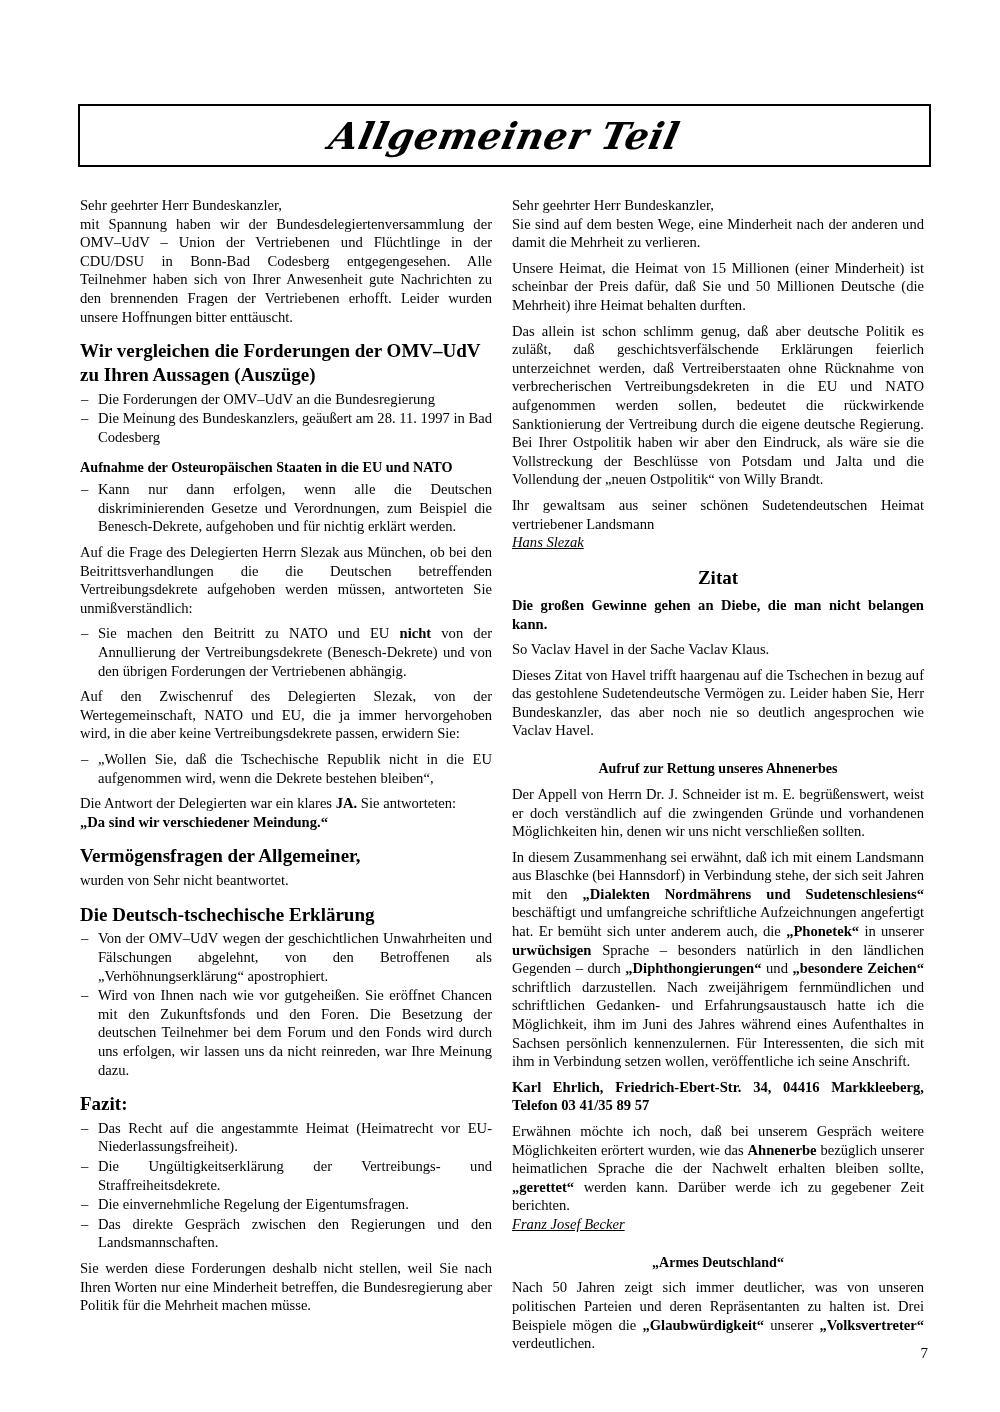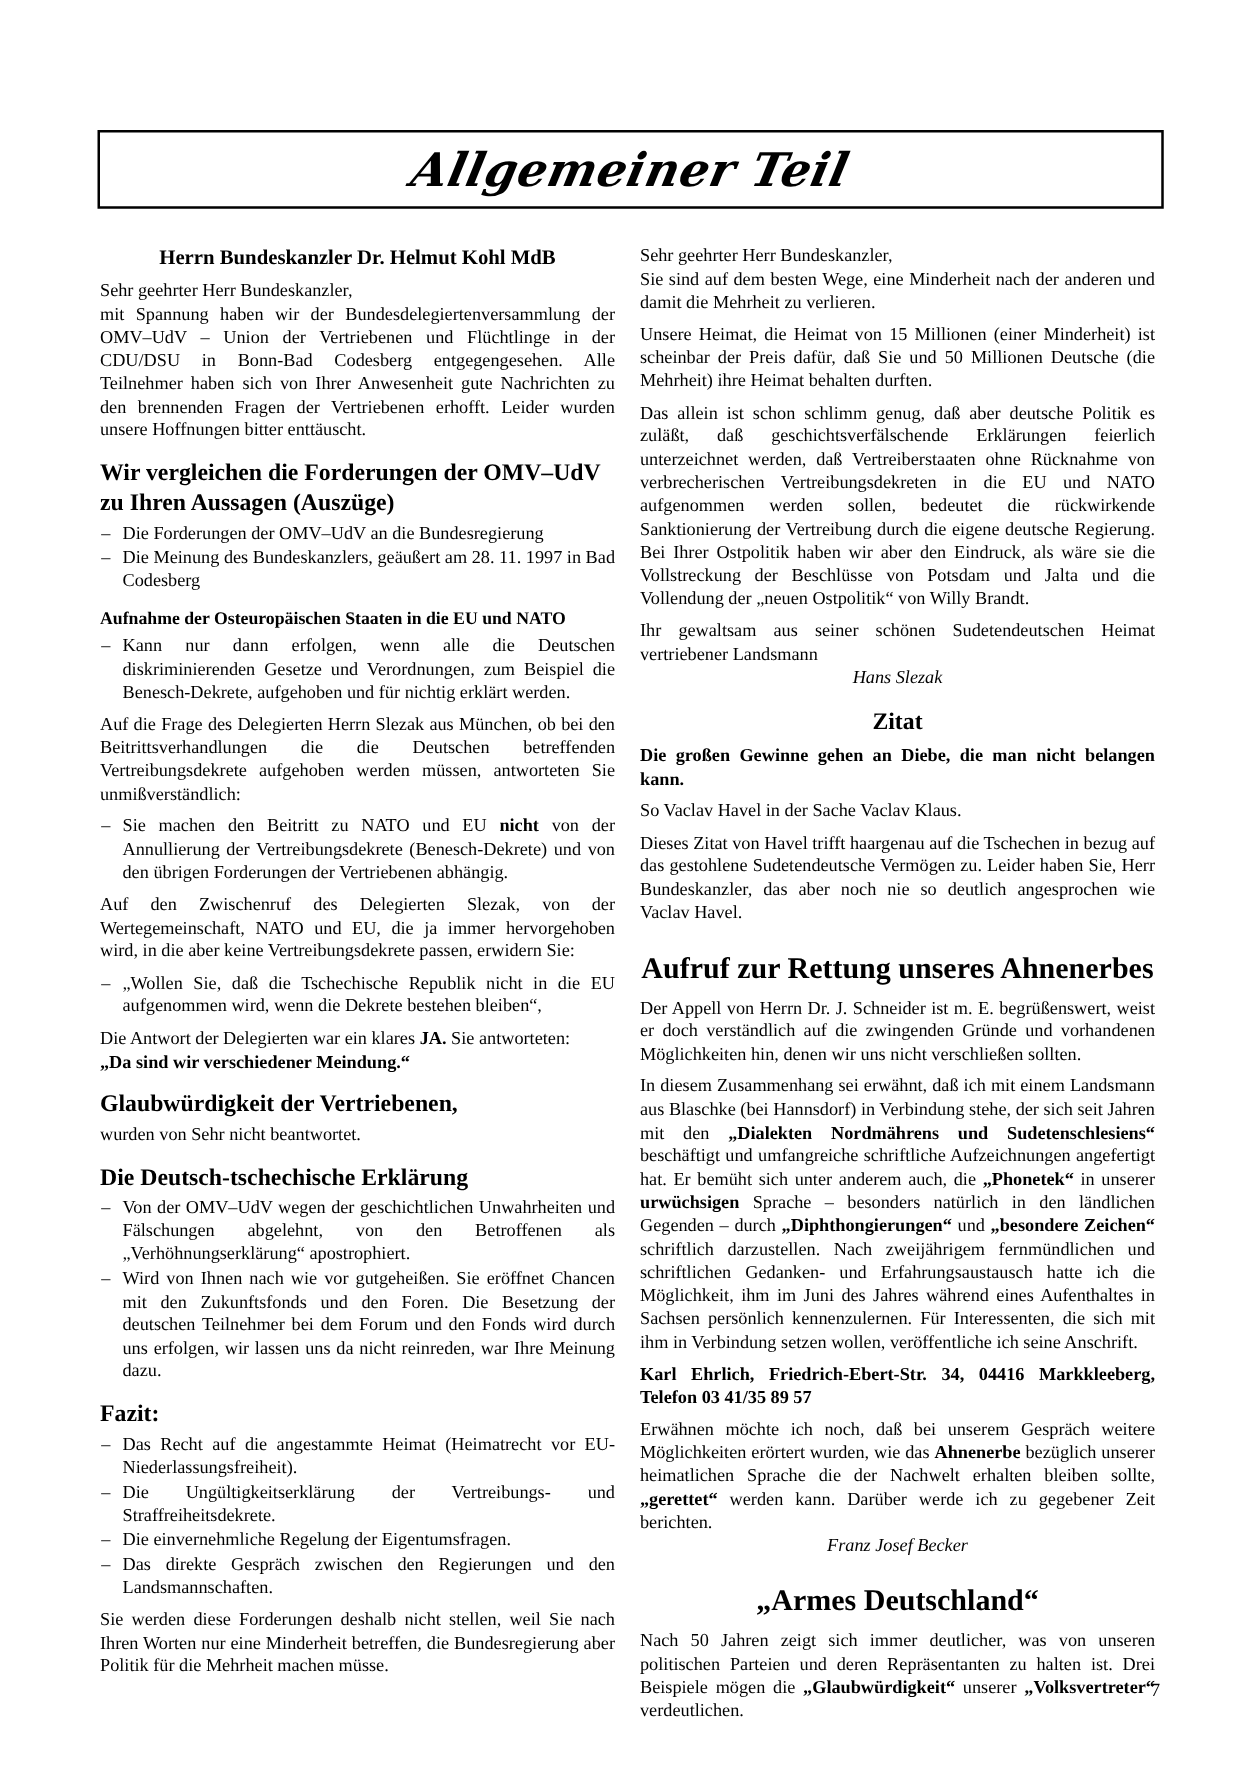--- a/index.html
+++ b/index.html
@@ -77,33 +77,33 @@
     line-height: 1.25;
     text-align: left;
   }
   h3.center-head {
     font-size: 19px;
     font-weight: bold;
     margin: 14px 0 6px 0;
     text-align: center;
   }
   h3.center-head-lg {
-    font-size: 24px;
+    font-size: 14px;
     font-weight: bold;
     margin: 20px 0 7px 0;
     text-align: center;
   }
   p {
     margin: 0 0 7px 0;
     text-indent: 0;
   }
   p.nogap { margin-bottom: 0; }
   .bold { font-weight: bold; }
   .italic { font-style: italic; }
-  .right { text-align: center; }
+  .right { text-align: left; text-decoration: underline; }
   ul.dashlist {
     list-style: none;
     margin: 0 0 7px 0;
     padding: 0;
   }
   ul.dashlist li {
     position: relative;
     padding-left: 18px;
     margin-bottom: 1px;
     text-align: justify;
@@ -125,21 +125,20 @@
 <body>
 
 <div class="page">
 
   <div class="masthead">
     <div class="masthead-title">Allgemeiner Teil</div>
   </div>
 
   <div class="col col-left">
 
-    <h2 class="section-head">Herrn Bundeskanzler Dr. Helmut Kohl MdB</h2>
 
     <p class="nogap">Sehr geehrter Herr Bundeskanzler,</p>
     <p>mit Spannung haben wir der Bundesdelegiertenversammlung der OMV–UdV – Union der Vertriebenen und Flüchtlinge in der CDU/DSU in Bonn-Bad Codesberg entgegengesehen. Alle Teilnehmer haben sich von Ihrer Anwesenheit gute Nachrichten zu den brennenden Fragen der Vertriebenen erhofft. Leider wurden unsere Hoffnungen bitter enttäuscht.</p>
 
     <h3 class="sub-head">Wir vergleichen die Forderungen der OMV–UdV zu Ihren Aussagen (Auszüge)</h3>
     <ul class="dashlist">
       <li>Die Forderungen der OMV–UdV an die Bundesregierung</li>
       <li>Die Meinung des Bundeskanzlers, geäußert am 28. 11. 1997 in Bad Codesberg</li>
     </ul>
 
@@ -156,21 +155,21 @@
 
     <p>Auf den Zwischenruf des Delegierten Slezak, von der Wertegemeinschaft, NATO und EU, die ja immer hervorgehoben wird, in die aber keine Vertreibungsdekrete passen, erwidern Sie:</p>
 
     <ul class="dashlist">
       <li>„Wollen Sie, daß die Tschechische Republik nicht in die EU aufgenommen wird, wenn die Dekrete bestehen bleiben“,</li>
     </ul>
 
     <p class="nogap">Die Antwort der Delegierten war ein klares <b>JA.</b> Sie antworteten:</p>
     <p class="bold">„Da sind wir verschiedener Meindung.“</p>
 
-    <h3 class="sub-head">Glaubwürdigkeit der Vertriebenen,</h3>
+    <h3 class="sub-head">Vermögensfragen der Allgemeiner,</h3>
     <p>wurden von Sehr nicht beantwortet.</p>
 
     <h3 class="sub-head">Die Deutsch-tschechische Erklärung</h3>
     <ul class="dashlist">
       <li>Von der OMV–UdV wegen der geschichtlichen Unwahrheiten und Fälschungen abgelehnt, von den Betroffenen als „Verhöhnungserklärung“ apostrophiert.</li>
       <li>Wird von Ihnen nach wie vor gutgeheißen. Sie eröffnet Chancen mit den Zukunftsfonds und den Foren. Die Besetzung der deutschen Teilnehmer bei dem Forum und den Fonds wird durch uns erfolgen, wir lassen uns da nicht reinreden, war Ihre Meinung dazu.</li>
     </ul>
 
     <h3 class="sub-head">Fazit:</h3>
     <ul class="dashlist">

